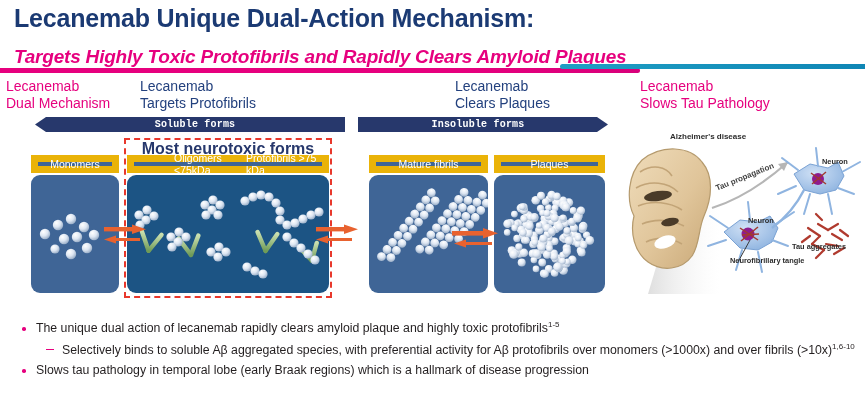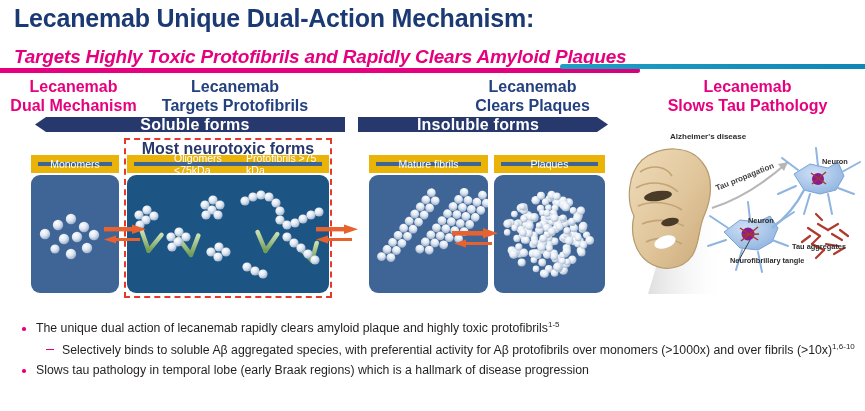--- a/index.html
+++ b/index.html
@@ -26,35 +26,36 @@
     background:linear-gradient(90deg,#e6007e 0%,#e6007e 72%,#d8007a 100%);
     border-radius:0 3px 3px 0;
   }
   #rule-teal{
     position:absolute;left:560px;top:64px;width:305px;height:5px;
     background:linear-gradient(90deg,#1f9fc4 0%,#0f86b5 100%);
     border-radius:3px 0 0 3px;
   }
   
   .colhead{
-    position:absolute;text-align:center;font-weight:bold;
-    font-size:16px;line-height:1.18;
+    position:absolute;font-weight:normal;
+    font-size:14px;line-height:1.18;
   }
   .colhead.blue{color:#23417e;}
   .colhead.pink{color:#e6007e;}
   #head-dual{left:6px;top:78px;width:135px;}
   #head-targets{left:140px;top:78px;width:190px;}
   #head-clears{left:455px;top:78px;width:155px;}
   #head-tau{left:640px;top:78px;width:215px;}
   
   .banner{
     position:absolute;height:15px;background:#27386c;
-    color:#ffffff;font-size:16px;font-weight:bold;
+    color:#ffffff;font-size:10px;font-weight:bold;
     display:flex;align-items:center;justify-content:center;
     letter-spacing:.2px;
+    font-family:Liberation Mono, monospace;
   }
   #banner-soluble{
     left:35px;top:117px;width:310px;
     clip-path:polygon(0 50%,11px 0,100% 0,100% 100%,11px 100%);
     padding-left:10px;box-sizing:border-box;
   }
   #banner-insoluble{
     left:358px;top:117px;width:250px;
     clip-path:polygon(0 0,calc(100% - 11px) 0,100% 50%,calc(100% - 11px) 100%,0 100%);
     padding-right:10px;box-sizing:border-box;

